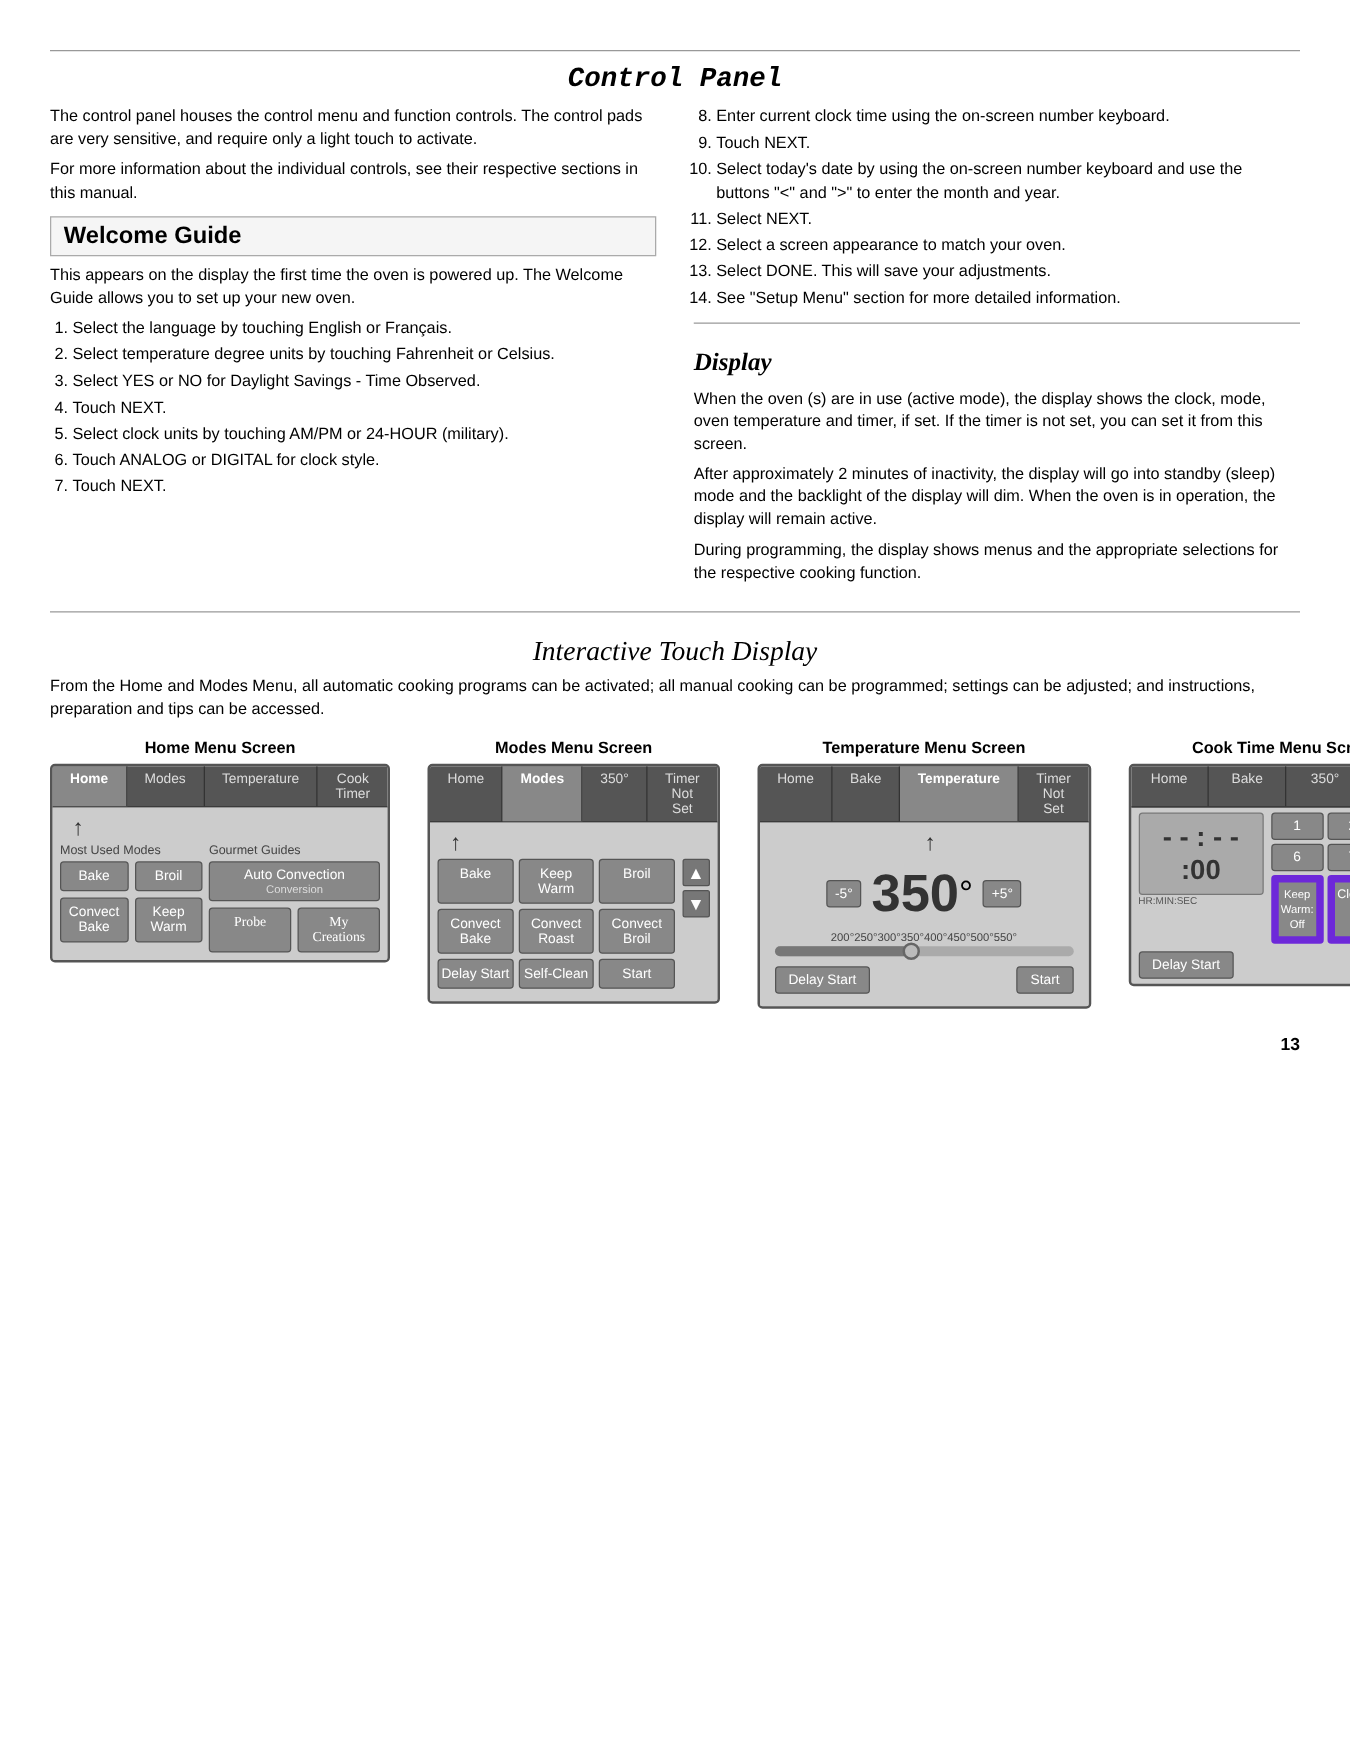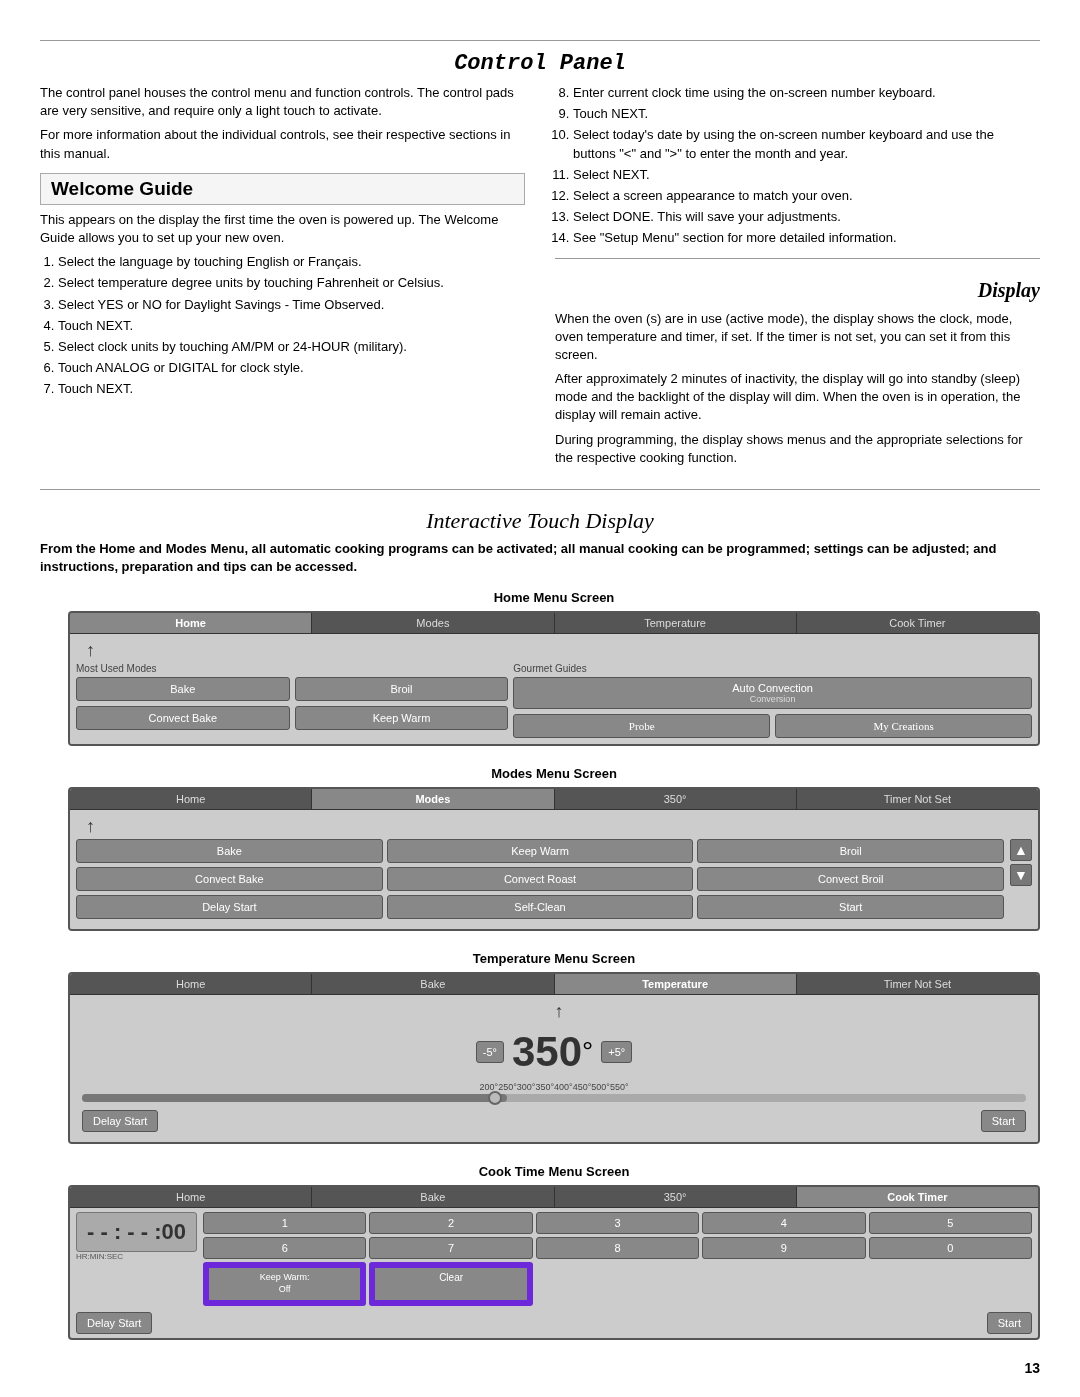--- a/index.html
+++ b/index.html
@@ -25,21 +25,21 @@
     .col-right { flex: 1; }
 
     h2.section-title {
       text-align: center;
       font-family: Liberation Mono, monospace;
       font-size: 22px;
       font-style: italic;
       margin-bottom: 8px;
     }
     h3.section-title-sm {
-      text-align: right;
+      text-align: left;
       font-family: Georgia, serif;
       font-size: 20px;
       font-style: italic;
       margin-bottom: 8px;
       margin-top: 20px;
     }
     .welcome-guide-box {
       border: 1px solid #aaa;
       padding: 4px 10px;
       margin: 10px 0 6px 0;
@@ -54,27 +54,26 @@
 
     
     .itd-section { margin-top: 18px; }
     .itd-title {
       text-align: center;
       font-family: Georgia, serif;
       font-size: 22px;
       font-style: italic;
       margin-bottom: 6px;
     }
-    .itd-desc { margin-bottom: 14px; line-height: 1.4; font-weight: bold; }
+    .itd-desc { margin-bottom: 14px; line-height: 1.4; }
 
     .screens-grid {
       display: grid;
-      grid-template-columns: 1fr;
+      grid-template-columns: 1fr 1fr 1fr 1fr;
       gap: 20px 30px;
-      margin-left: 28px;
     }
     .screen-block { }
     .screen-label {
       text-align: center;
       font-weight: bold;
       font-size: 13px;
       margin-bottom: 6px;
     }
 
     

